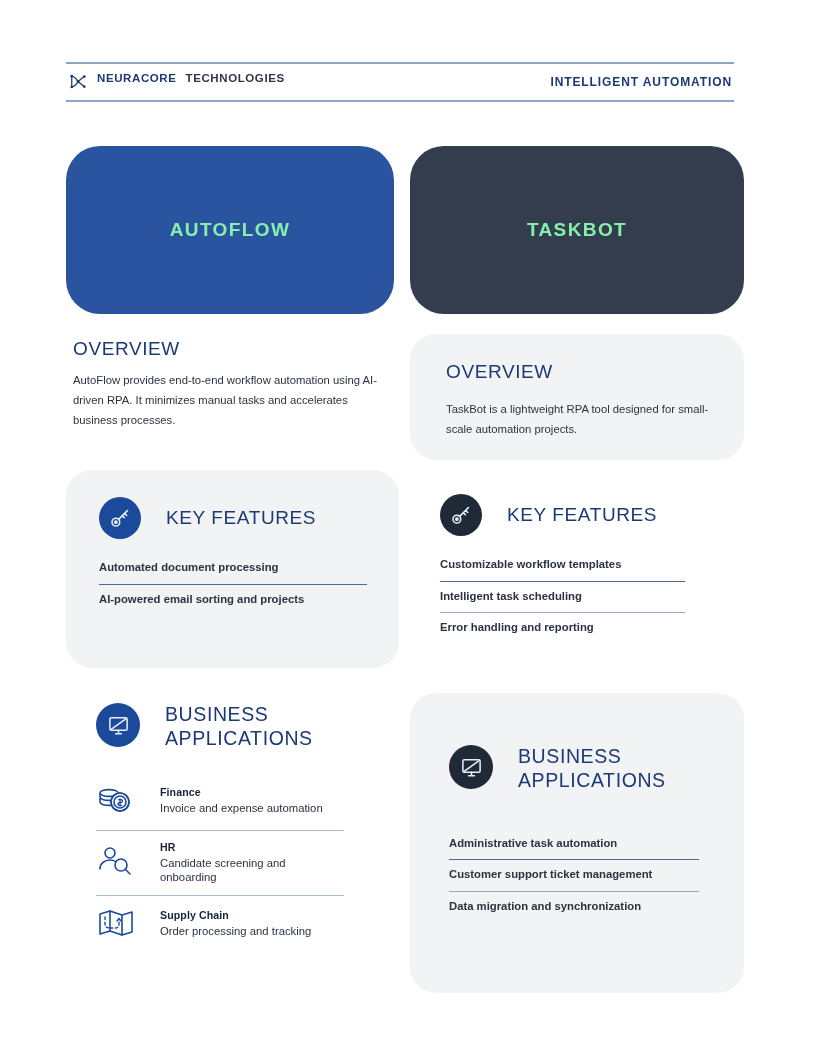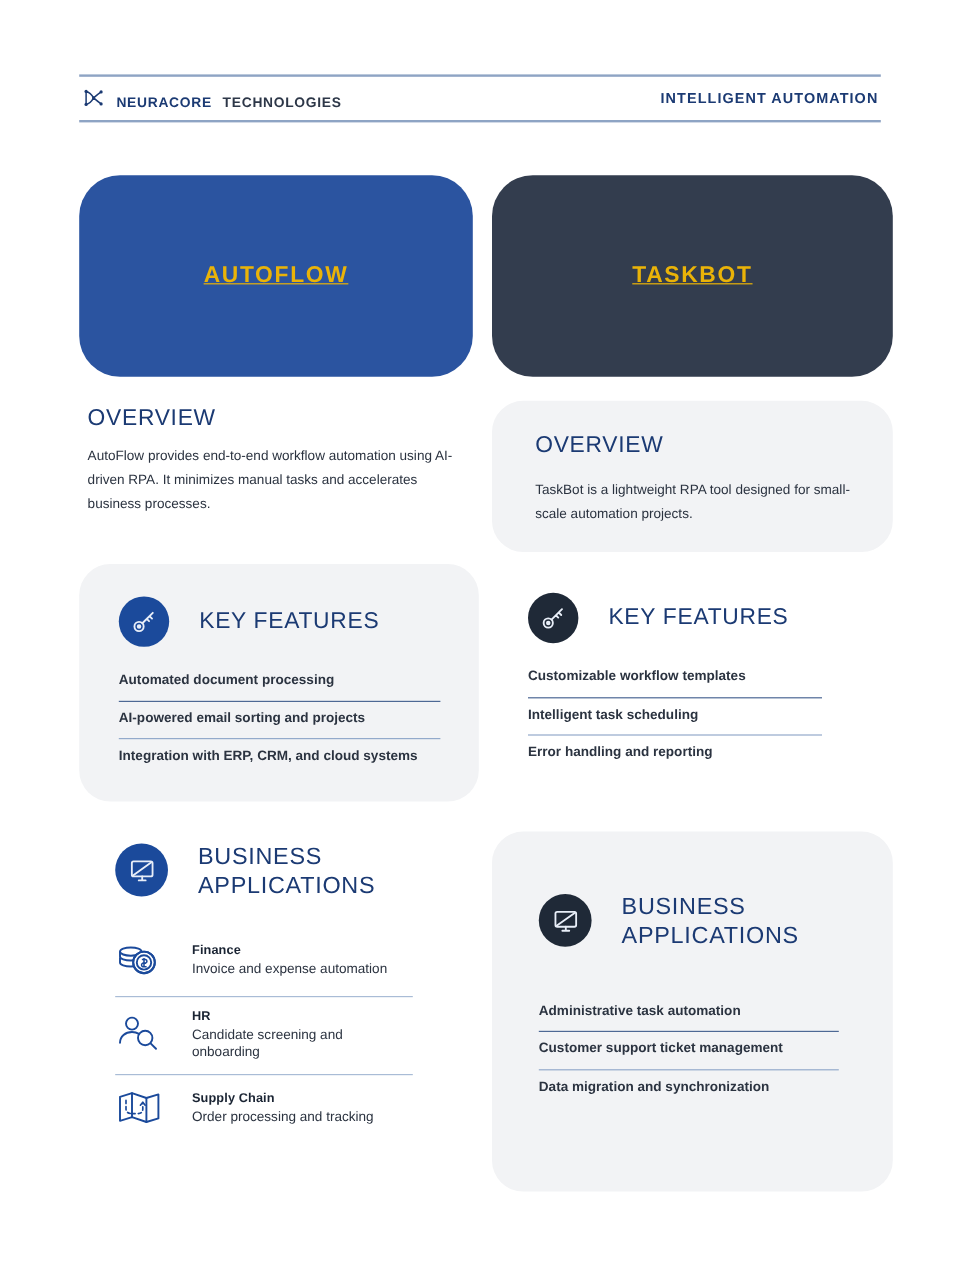--- a/index.html
+++ b/index.html
@@ -31,21 +31,21 @@
   .header-rule.bottom { background: #8ea4c4; }
   .header-row {
     display: flex;
     align-items: center;
     justify-content: space-between;
     height: 36px;
     padding: 0 2px;
   }
   .brand {
     display: flex;
-    align-items: flex-end;
+    align-items: flex-start;
     gap: 9px;
   }
   .brand-logo {
     width: 20px;
     height: 20px;
     display: block;
   }
   .brand-name {
     font-size: 11.5px;
     font-weight: bold;
@@ -80,25 +80,24 @@
     left: 66px;
     width: 328px;
     background: #2b54a0;
   }
   .hero-right {
     left: 410px;
     width: 334px;
     background: #333d4e;
   }
   .hero-title {
-    color: #eab308;
+    color: #86efac;
     font-size: 19px;
     font-weight: bold;
     letter-spacing: 1.4px;
-    text-decoration: underline;
   }
 
   
   .panel {
     position: absolute;
     background: #f2f3f5;
     border-radius: 26px;
   }
   .block { position: absolute; }
 
@@ -225,21 +224,20 @@
           <circle cx="7.5" cy="16.5" r="4.2"></circle>
           <circle cx="7.5" cy="16.5" r="1.2" fill="#e8eef8"></circle>
           <path d="M10.5 13.5 L20 4 M17 7 L19.3 9.3 M14.5 9.5 L16.6 11.6"></path>
         </svg>
       </span>
       <h2 class="sec-title">KEY FEATURES</h2>
     </div>
     <ul class="rule-list" style="margin-top:14px;">
       <li>Automated document processing</li>
       <li>AI-powered email sorting and projects</li>
-      <li>Integration with ERP, CRM, and cloud systems</li>
     </ul>
   </div>
 </div>
 
 <div class="block" style="left:440px; top:494px; width:290px;">
   <div class="head-row">
     <span class="icon-circle navy" style="width:42px;height:42px;">
       <svg width="22" height="22" viewBox="0 0 24 24" fill="none" stroke="#e8eef8" stroke-width="1.7" stroke-linecap="round">
         <circle cx="7.5" cy="16.5" r="4.2"></circle>
         <circle cx="7.5" cy="16.5" r="1.2" fill="#e8eef8"></circle>

